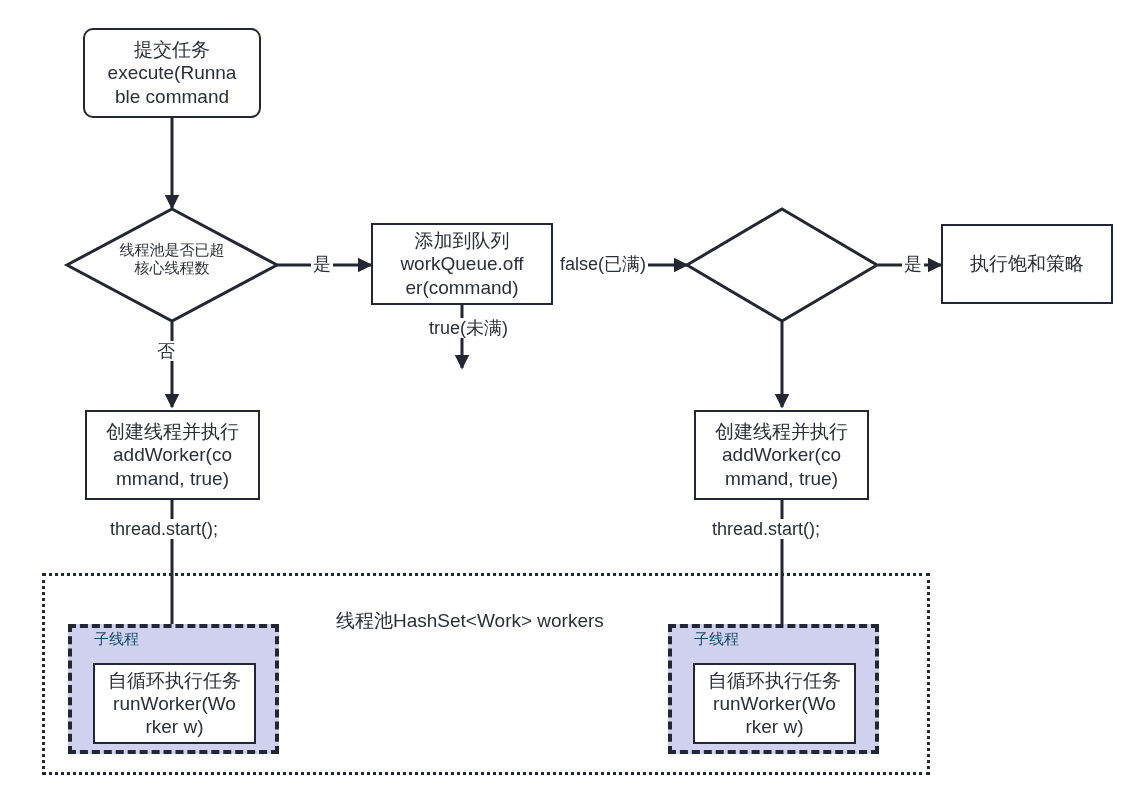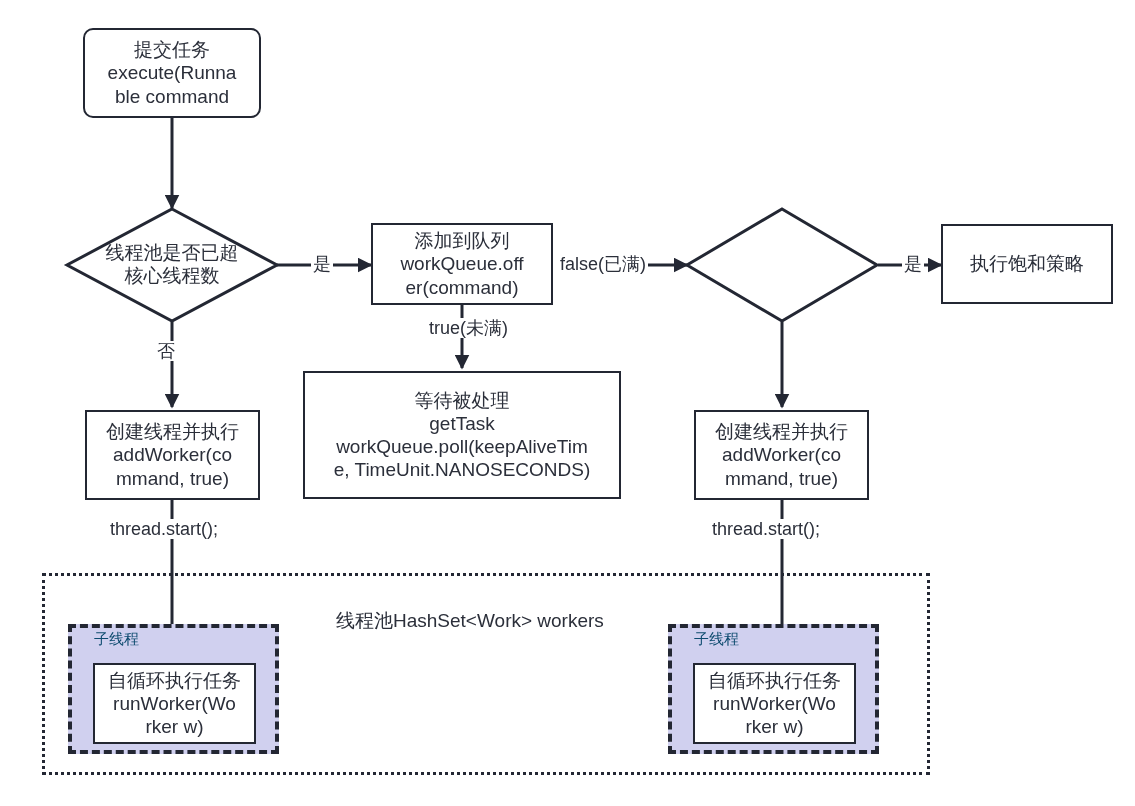--- a/index.html
+++ b/index.html
@@ -49,21 +49,21 @@
     font-size: 18px;
     color: #2b2f3a;
     background: #ffffff;
     white-space: nowrap;
     line-height: 1;
     padding: 1px 2px;
   }
   .diamond-text {
     position: absolute;
     text-align: center;
-    font-size: 19px;
+    font-size: 15px;
     line-height: 1.22;
     color: #2b2f3a;
     white-space: pre-line;
     pointer-events: none;
   }
   .pool-container {
     position: absolute;
     box-sizing: border-box;
     border: 3px dotted #232733;
     background: transparent;
@@ -133,24 +133,20 @@
   <div class="diamond-text" style="left:42px; top:241px; width:260px;">线程池是否已超
 核心线程数</div>
 
   <div class="node" style="left:371px; top:223px; width:182px; height:82px;">添加到队列
 workQueue.off
 er(command)</div>
 
 
   <div class="node" style="left:941px; top:224px; width:172px; height:80px;">执行饱和策略</div>
 
-  <div class="node" style="left:303px; top:371px; width:318px; height:128px;">等待被处理
-getTask
-workQueue.poll(keepAliveTim
-e, TimeUnit.NANOSECONDS)</div>
 
   <div class="node" style="left:85px; top:410px; width:175px; height:90px;">创建线程并执行
 addWorker(co
 mmand, true)</div>
 
   <div class="node" style="left:694px; top:410px; width:175px; height:90px;">创建线程并执行
 addWorker(co
 mmand, true)</div>
 
   <div class="pool-container" style="left:42px; top:573px; width:888px; height:202px;"></div>

